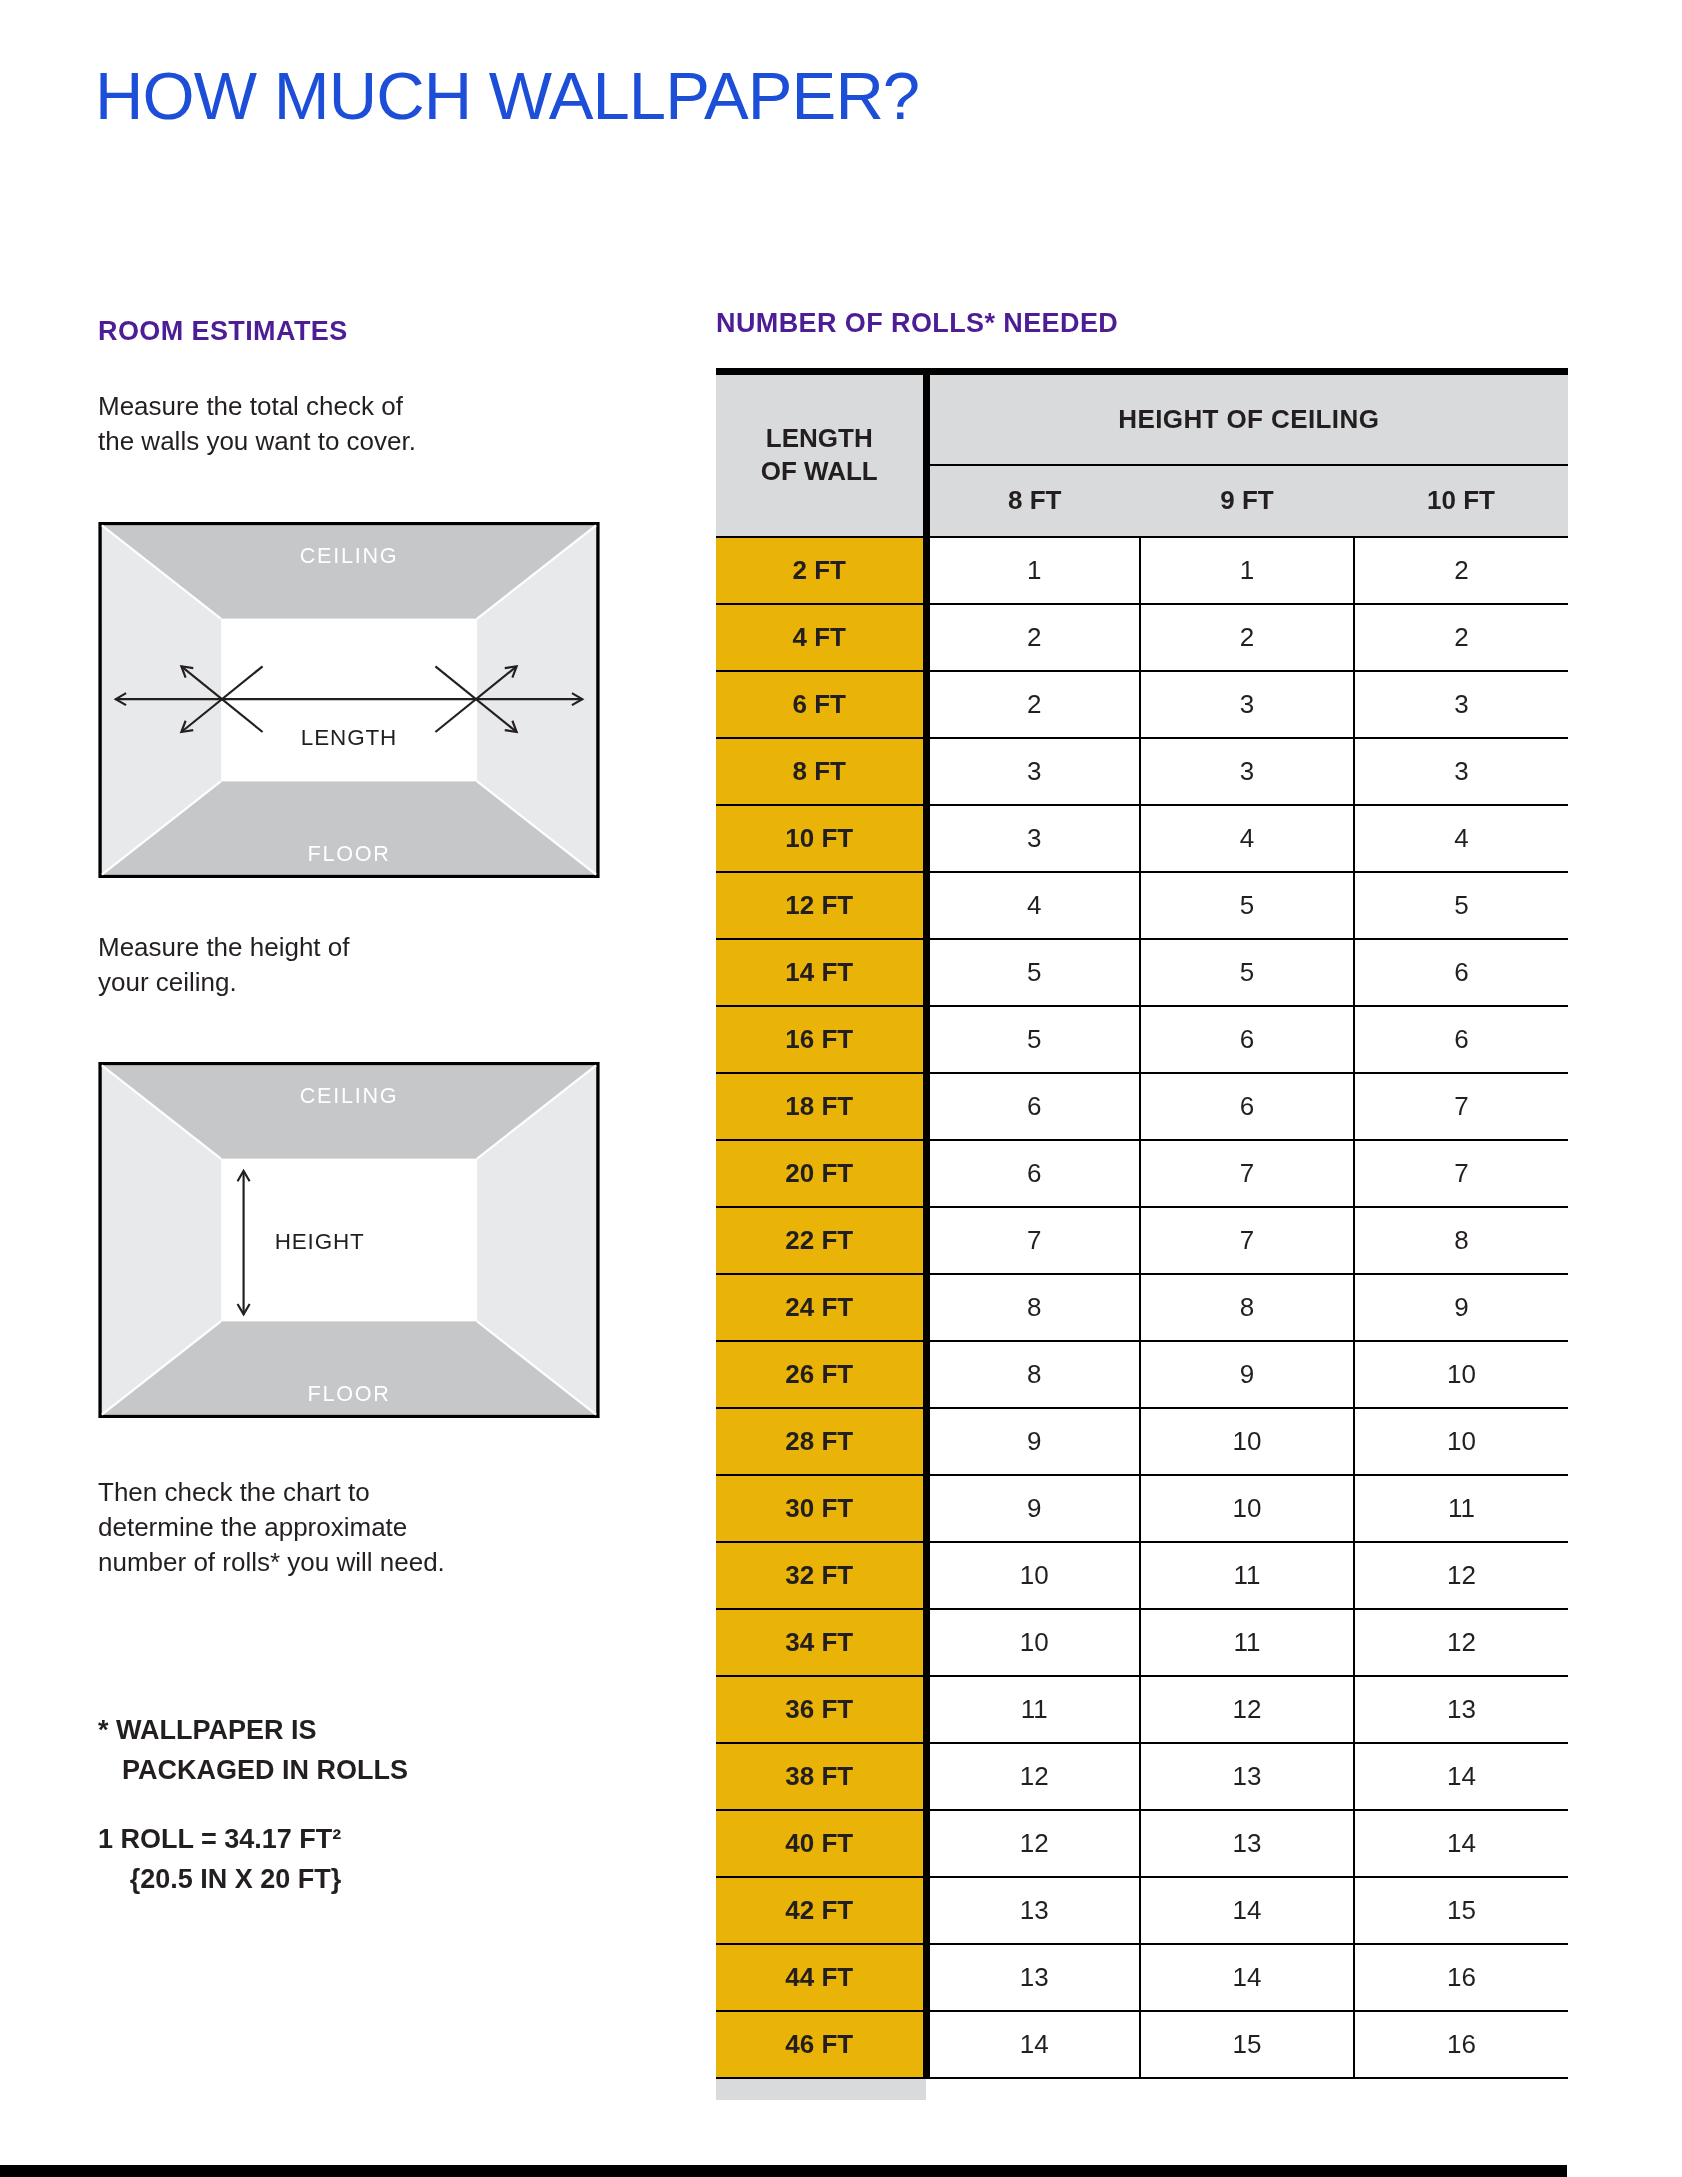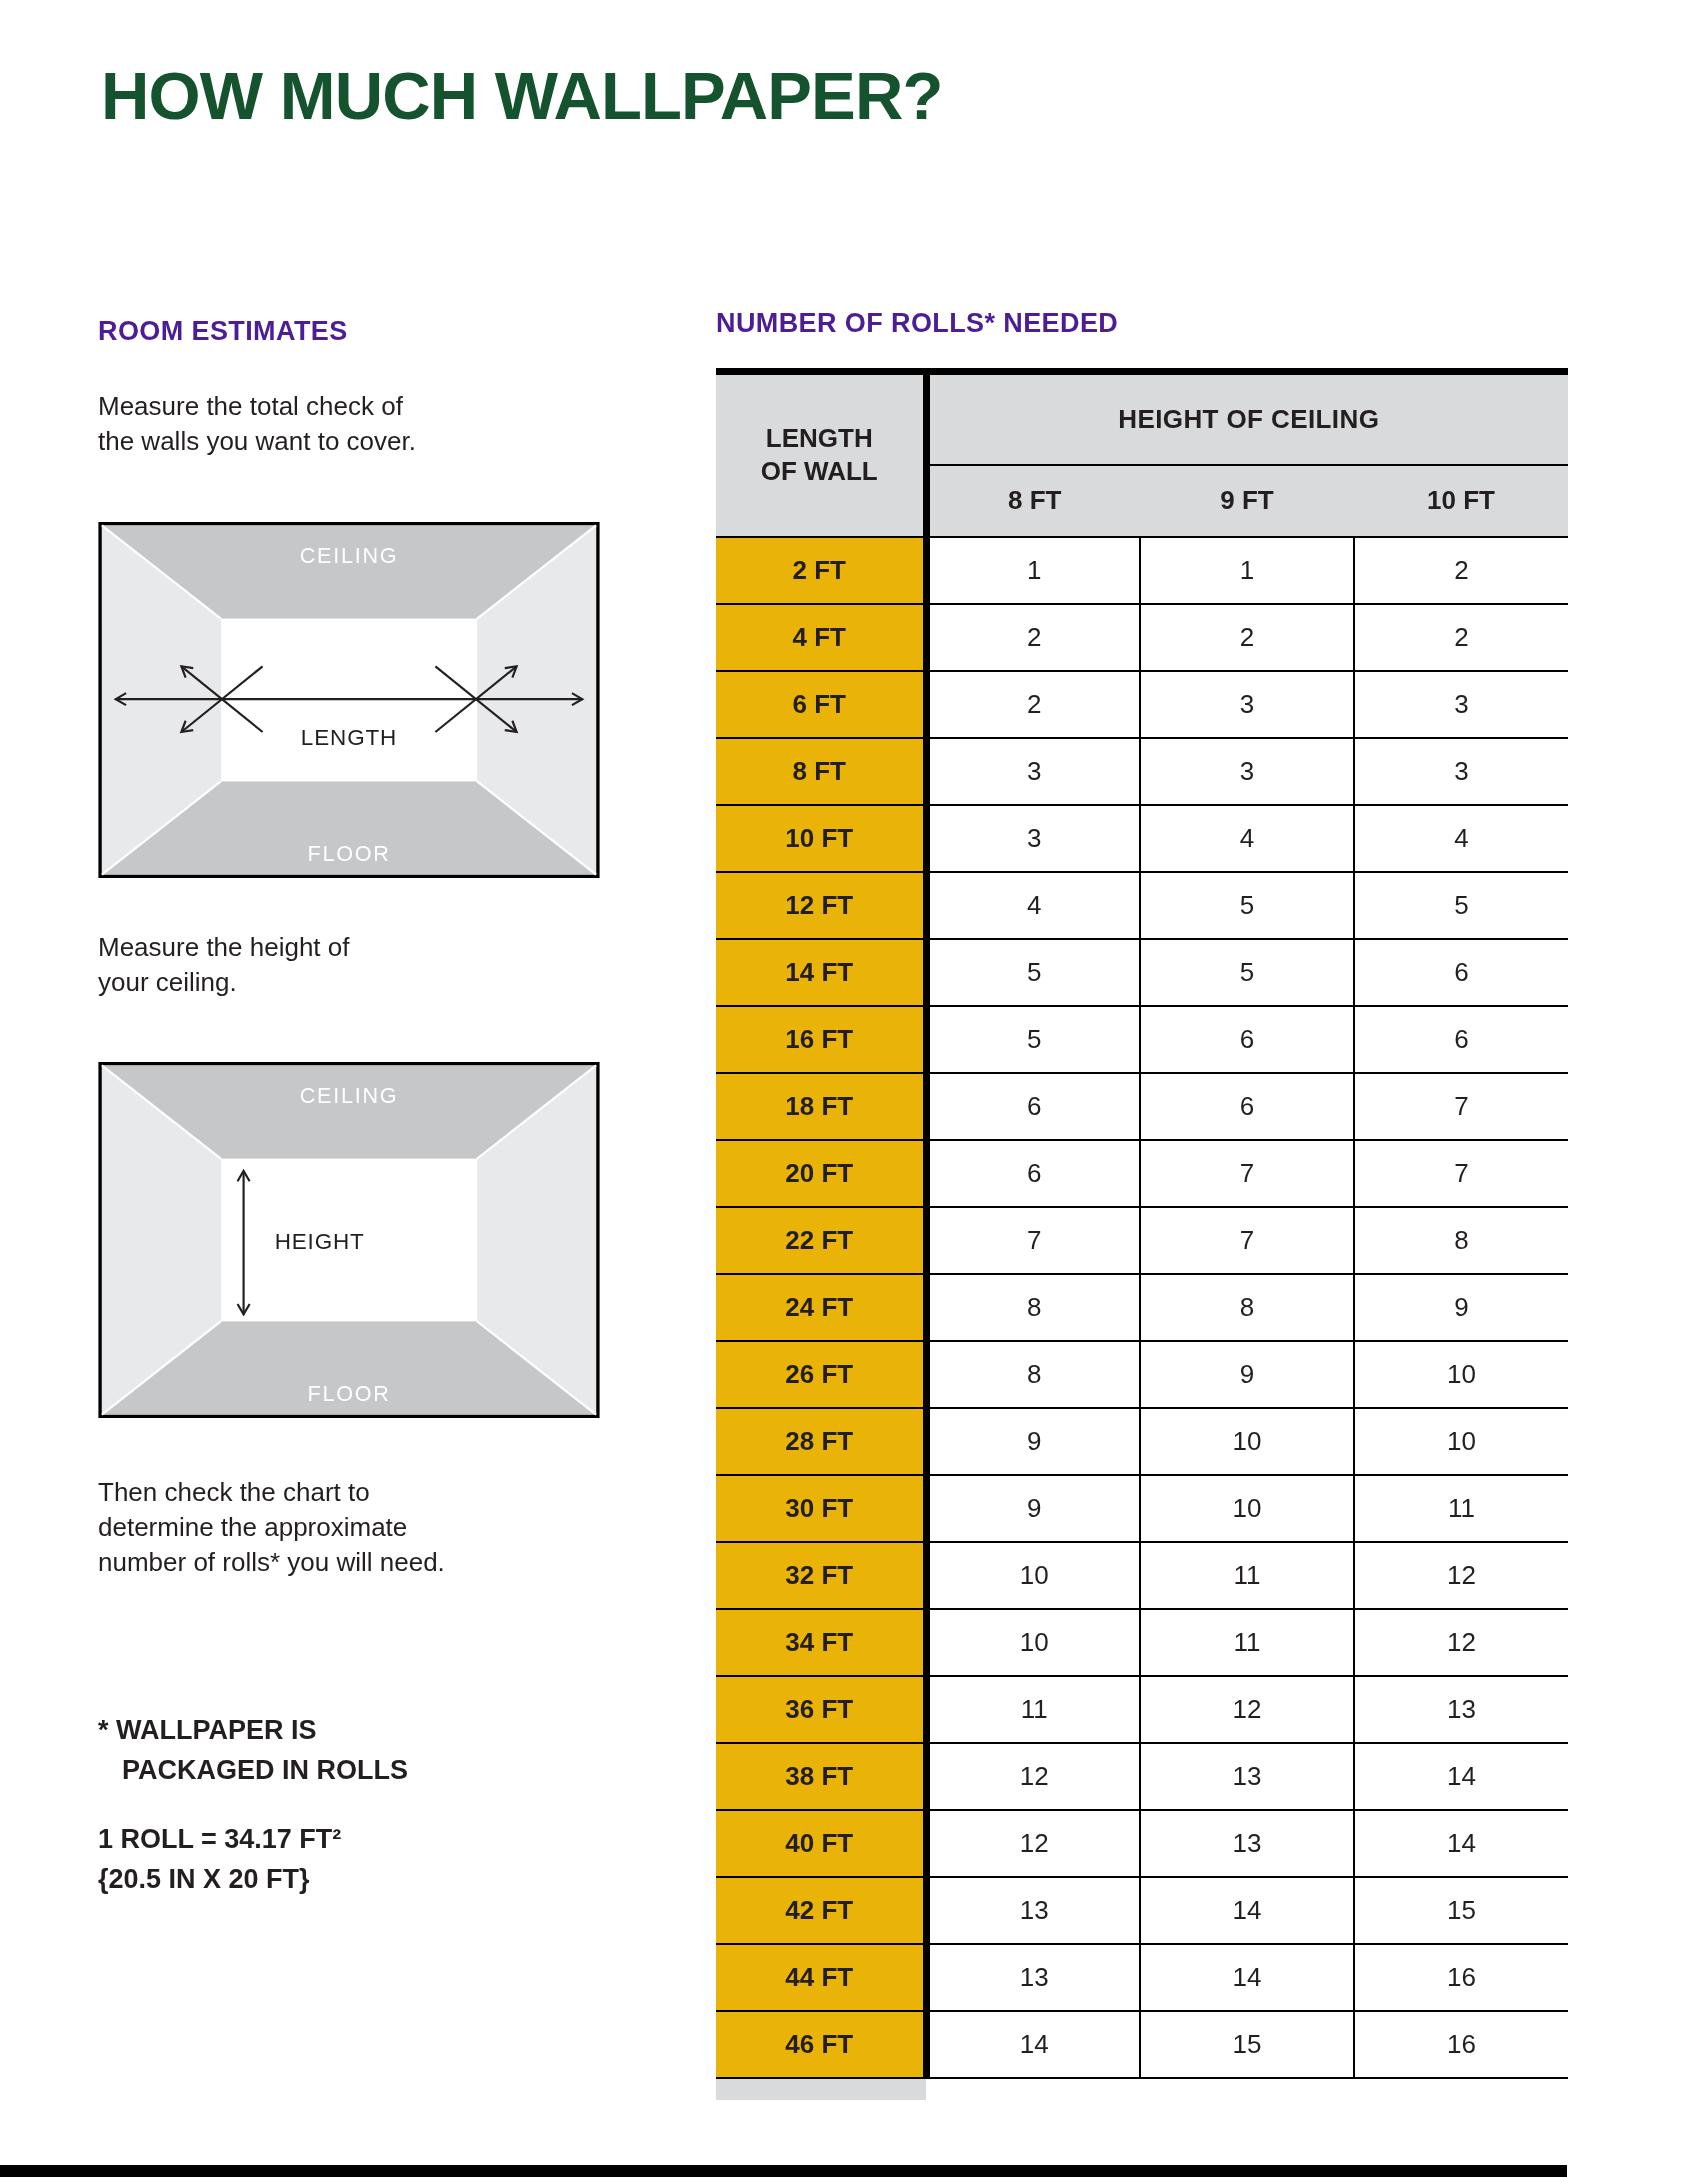--- a/index.html
+++ b/index.html
@@ -1,37 +1,37 @@
 <!DOCTYPE html>
 <html style="font-size:14px"><head>
 <meta charset="utf-8">
 <style>
   * { margin:0; padding:0; box-sizing:border-box; }
   html,body { background:#ffffff; }
   body { font-family:"Liberation Sans", sans-serif; color:#231f20; }
   .page { position:relative; width:1683px; height:2177px; background:#ffffff; overflow:hidden; }
 
-  .page-title { position:absolute; left:101px; top:57px; font-size:67px; font-weight:bold; color:#14532d; letter-spacing:-0.9px; }
+  .page-title { position:absolute; left:95px; top:57px; font-size:67px; font-weight:normal; color:#1d4ed8; letter-spacing:-0.9px; }
 
   .section-heading { font-size:27px; font-weight:bold; color:#4c1d95; letter-spacing:0.4px; }
   .room-heading  { position:absolute; left:98px; top:316px; }
   .table-heading { position:absolute; left:716px; top:308px; width:851px; text-align:left; }
 
   .para { position:absolute; left:98px; font-size:26px; line-height:35px; font-weight:normal; }
   .para span { display:block; }
   #para1 { top:389px; }
   #para2 { top:930px; }
   #para3 { top:1475px; }
 
   .footnote { position:absolute; left:98px; top:1710px; font-size:27px; font-weight:bold; line-height:40px; }
   .footnote span { display:block; }
   .footnote .line2 { padding-left:24px; }
 
   .rollspec { position:absolute; left:98px; top:1819px; font-size:27px; font-weight:bold; line-height:40px; }
-  .rollspec span { display:block; }
+  .rollspec span { display:block;text-align:right; }
 
   .diagram { position:absolute; left:98px; width:402px; height:356px; }
   #diagram1 { top:522px; }
   #diagram2 { top:1062px; }
   svg text { font-family:"Liberation Sans", sans-serif; }
 
   .right-col { position:absolute; left:716px; top:368px; width:851px; }
   table.rolls { border-collapse:collapse; table-layout:fixed; width:851px; border-top:7.8px solid #000; }
   table.rolls th, table.rolls td { font-size:26px; text-align:center; vertical-align:middle; padding:0; }
   th.corner { background:#d9dadb; border-right:7px solid #000; text-align:left; padding-left:38px; padding-bottom:35px; font-weight:bold; line-height:33px; }

